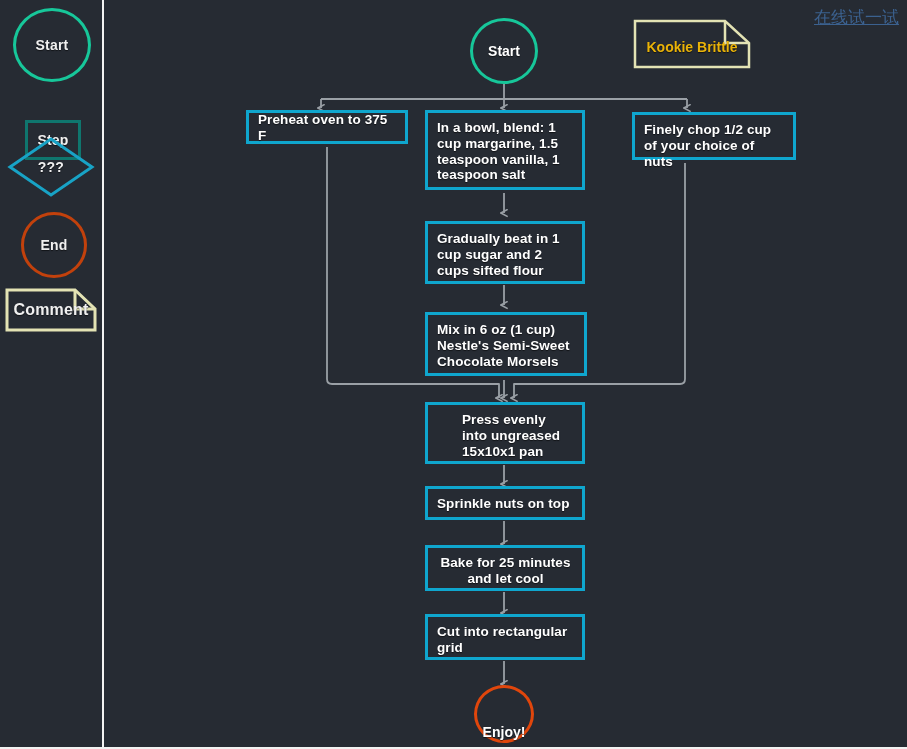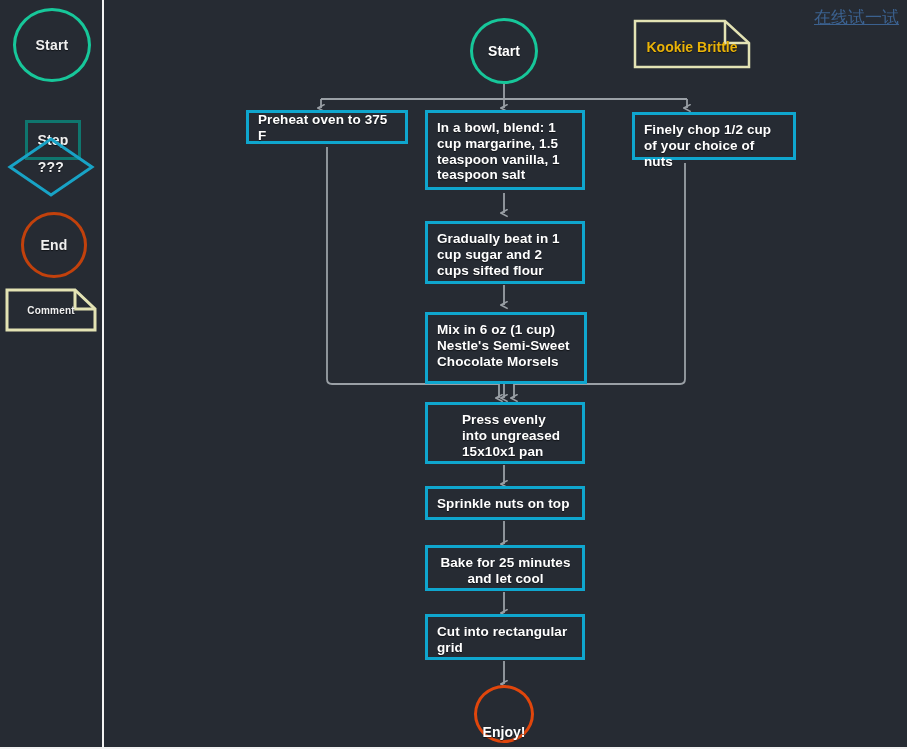--- a/index.html
+++ b/index.html
@@ -72,21 +72,21 @@
     border-radius: 50%;
   }
   .pal-comment-wrap {
     left: 5px; top: 288px;
     width: 92px; height: 44px;
   }
   .pal-comment-wrap svg { position: absolute; left: 0; top: 0; }
   .pal-comment-wrap .pal-lbl {
     position: absolute; inset: 0;
     display: flex; align-items: center; justify-content: center;
-    color: #f0f0f0; font-weight: bold; font-size: 10px;
+    color: #f0f0f0; font-weight: bold; font-size: 16px;
     text-shadow: 0 1px 1px rgba(0,0,0,.55);
   }
 
   
   #canvas {
     position: relative;
     flex: 1 1 auto;
     height: 749px;
     background: #262b33;
     overflow: hidden;
@@ -255,21 +255,21 @@
     </div>
 
     <div class="node node-process" style="left:528px; top:112px; width:164px; height:48px;">
       <span>Finely chop 1/2 cup of your choice of nuts</span>
     </div>
 
     <div class="node node-process" style="left:321px; top:221px; width:160px; height:63px;">
       <span>Gradually beat in 1 cup sugar and 2 cups sifted flour</span>
     </div>
 
-    <div class="node node-process" style="left:321px; top:312px; width:162px; height:72px;">
+    <div class="node node-process" style="left:321px; top:312px; width:162px; height:64px;">
       <span>Mix in 6 oz (1 cup) Nestle's Semi-Sweet Chocolate Morsels</span>
     </div>
 
     <div class="node node-process" style="left:321px; top:402px; width:160px; height:62px;padding-left:34px;">
       <span>Press evenly into ungreased 15x10x1 pan</span>
     </div>
 
     <div class="node node-process" style="left:321px; top:486px; width:160px; height:34px; display:flex; align-items:center;">
       <span>Sprinkle nuts on top</span>
     </div>

